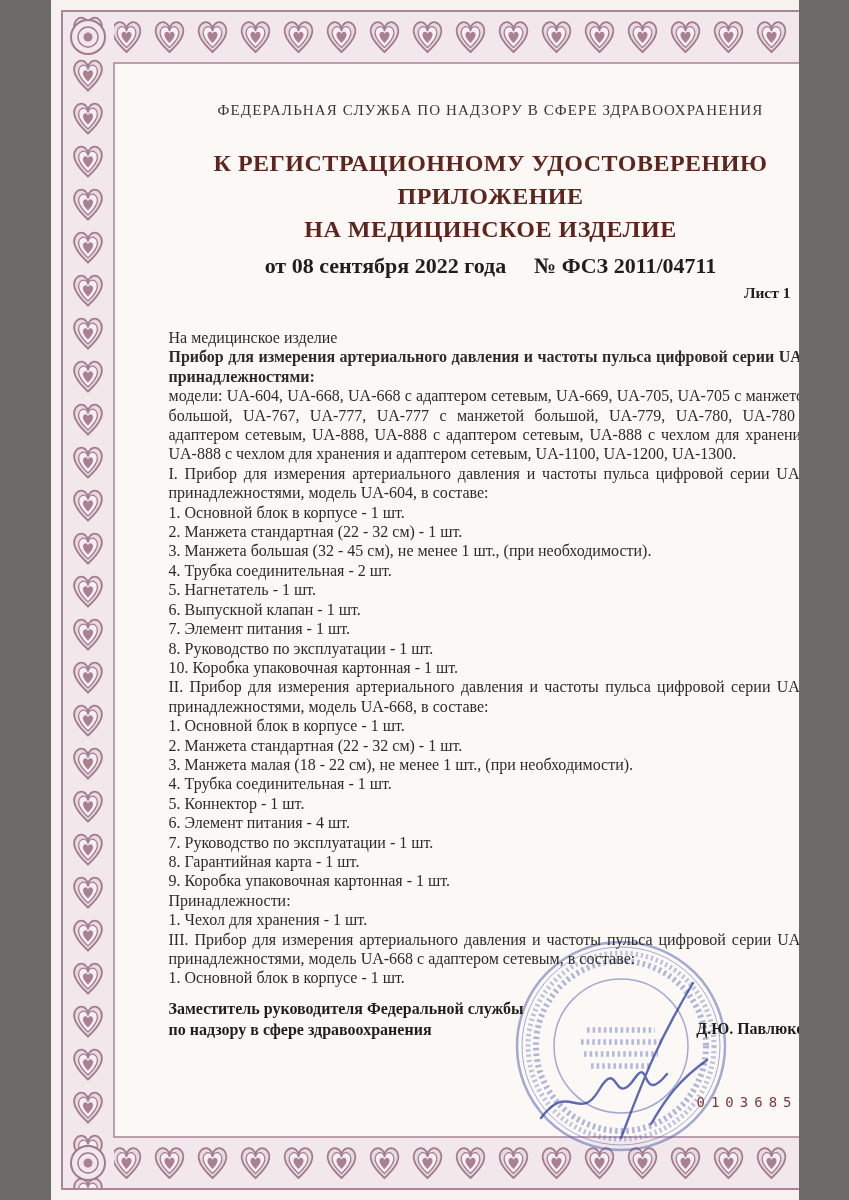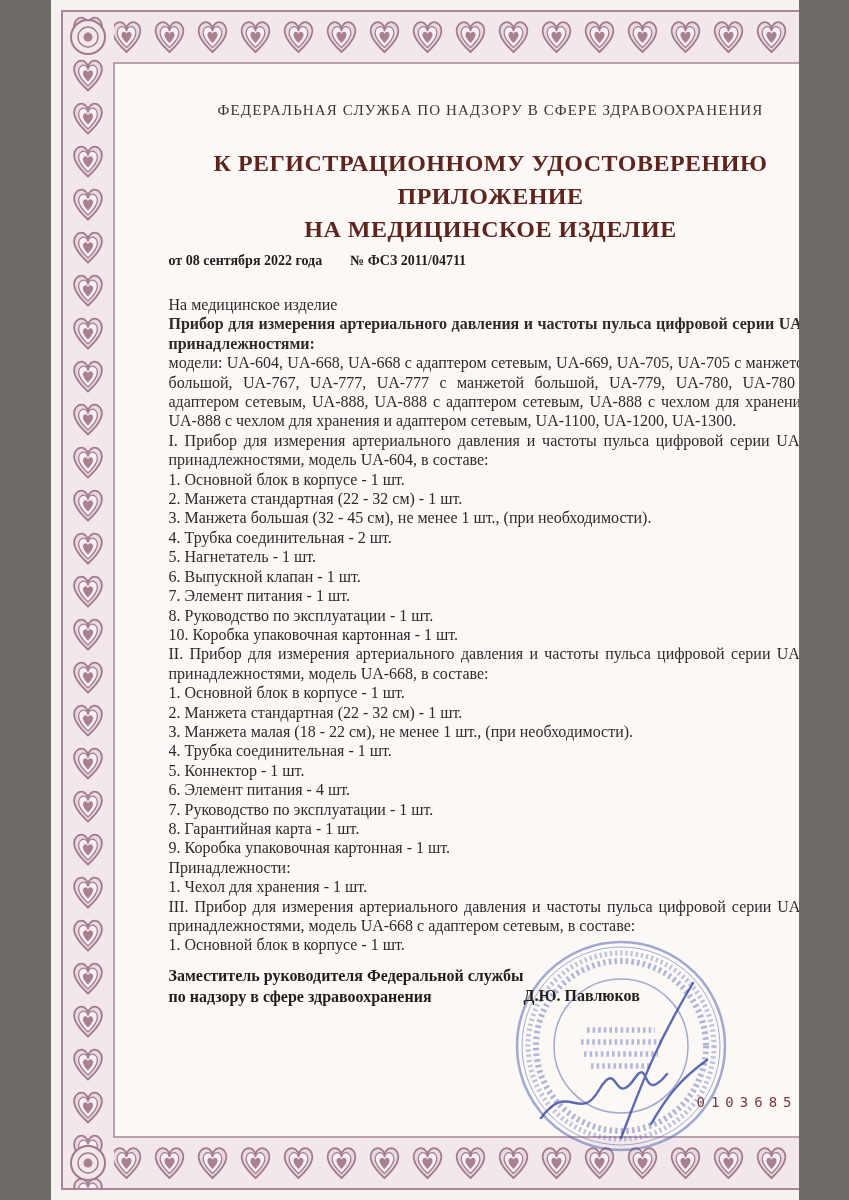--- a/index.html
+++ b/index.html
@@ -4,27 +4,27 @@
 <style>
   html,body{margin:0;padding:0;background:#6e6a68;}
   .page{
     position:relative;width:748px;height:1200px;margin:0 auto;overflow:hidden;
     background:#f7f2f0;font-family:"Liberation Serif","DejaVu Serif",serif;color:#2e2a28;
   }
   .border-svg{position:absolute;left:0;top:0;}
   .content{position:absolute;left:118px;top:0;width:644px;}
   .agency{margin-top:100px;text-align:center;font-size:15px;letter-spacing:1.1px;line-height:21px;color:#3a3532;}
   .title{margin-top:26px;text-align:center;font-weight:bold;font-size:24px;line-height:33px;color:#5e241e;letter-spacing:.5px;}
-  .meta{margin-top:7px;display:flex;gap:28px;font-weight:bold;font-size:14px;color:#211d1b;}
+  .meta{margin-top:7px;display:flex;justify-content:center;gap:28px;font-weight:bold;font-size:22px;color:#211d1b;}
   .sheet{margin-top:5px;text-align:right;padding-right:22px;font-weight:bold;font-size:15.5px;color:#211d1b;}
   .docbody{margin-top:26px;font-size:16px;line-height:19.4px;}
   .docbody p{margin:0;}
   .jst{text-align:justify;}
   .b{font-weight:bold;}
-  .sig{display:flex;justify-content:flex-start;align-items:flex-end;font-weight:bold;font-size:16px;line-height:21.5px;margin-top:10px;color:#211d1b;}
+  .sig{display:flex;justify-content:space-between;align-items:flex-end;font-weight:bold;font-size:16px;line-height:21.5px;margin-top:10px;color:#211d1b;}
   .sig .name{white-space:nowrap;padding-bottom:1px;}
   .serial{
     position:absolute;left:646px;top:1094px;
     font-family:"DejaVu Sans Mono",monospace;font-size:14px;letter-spacing:6px;color:#7c3a3a;
   }
   .stamp{position:absolute;left:452px;top:928px;pointer-events:none;}
 </style>
 </head>
 <body>
 
@@ -105,20 +105,21 @@
       <div>К РЕГИСТРАЦИОННОМУ УДОСТОВЕРЕНИЮ</div>
       <div>ПРИЛОЖЕНИЕ</div>
       <div>НА МЕДИЦИНСКОЕ ИЗДЕЛИЕ</div>
     </div>
 
     <div class="meta">
       <span>от  08 сентября 2022 года</span>
       <span>№  ФСЗ 2011/04711</span>
     </div>
 
+    <div class="sheet">Лист  1</div>
 
     <div class="docbody">
       <p>На медицинское изделие</p>
       <p class="b jst">Прибор для измерения артериального давления и частоты пульса цифровой серии UA с принадлежностями:</p>
       <p class="jst">модели: UA-604, UA-668, UA-668 с адаптером сетевым, UA-669, UA-705, UA-705 с манжетой большой, UA-767, UA-777, UA-777 с манжетой большой, UA-779, UA-780, UA-780 с адаптером сетевым, UA-888, UA-888 с адаптером сетевым, UA-888 с чехлом для хранения, UA-888 с чехлом для хранения и адаптером сетевым, UA-1100, UA-1200, UA-1300.</p>
 
       <p class="jst">I. Прибор для измерения артериального давления и частоты пульса цифровой серии UA с принадлежностями, модель UA-604, в составе:</p>
       <p>1. Основной блок в корпусе - 1 шт.</p>
       <p>2. Манжета стандартная (22 - 32 см) - 1 шт.</p>
       <p>3. Манжета большая (32 - 45 см), не менее 1 шт., (при необходимости).</p>

